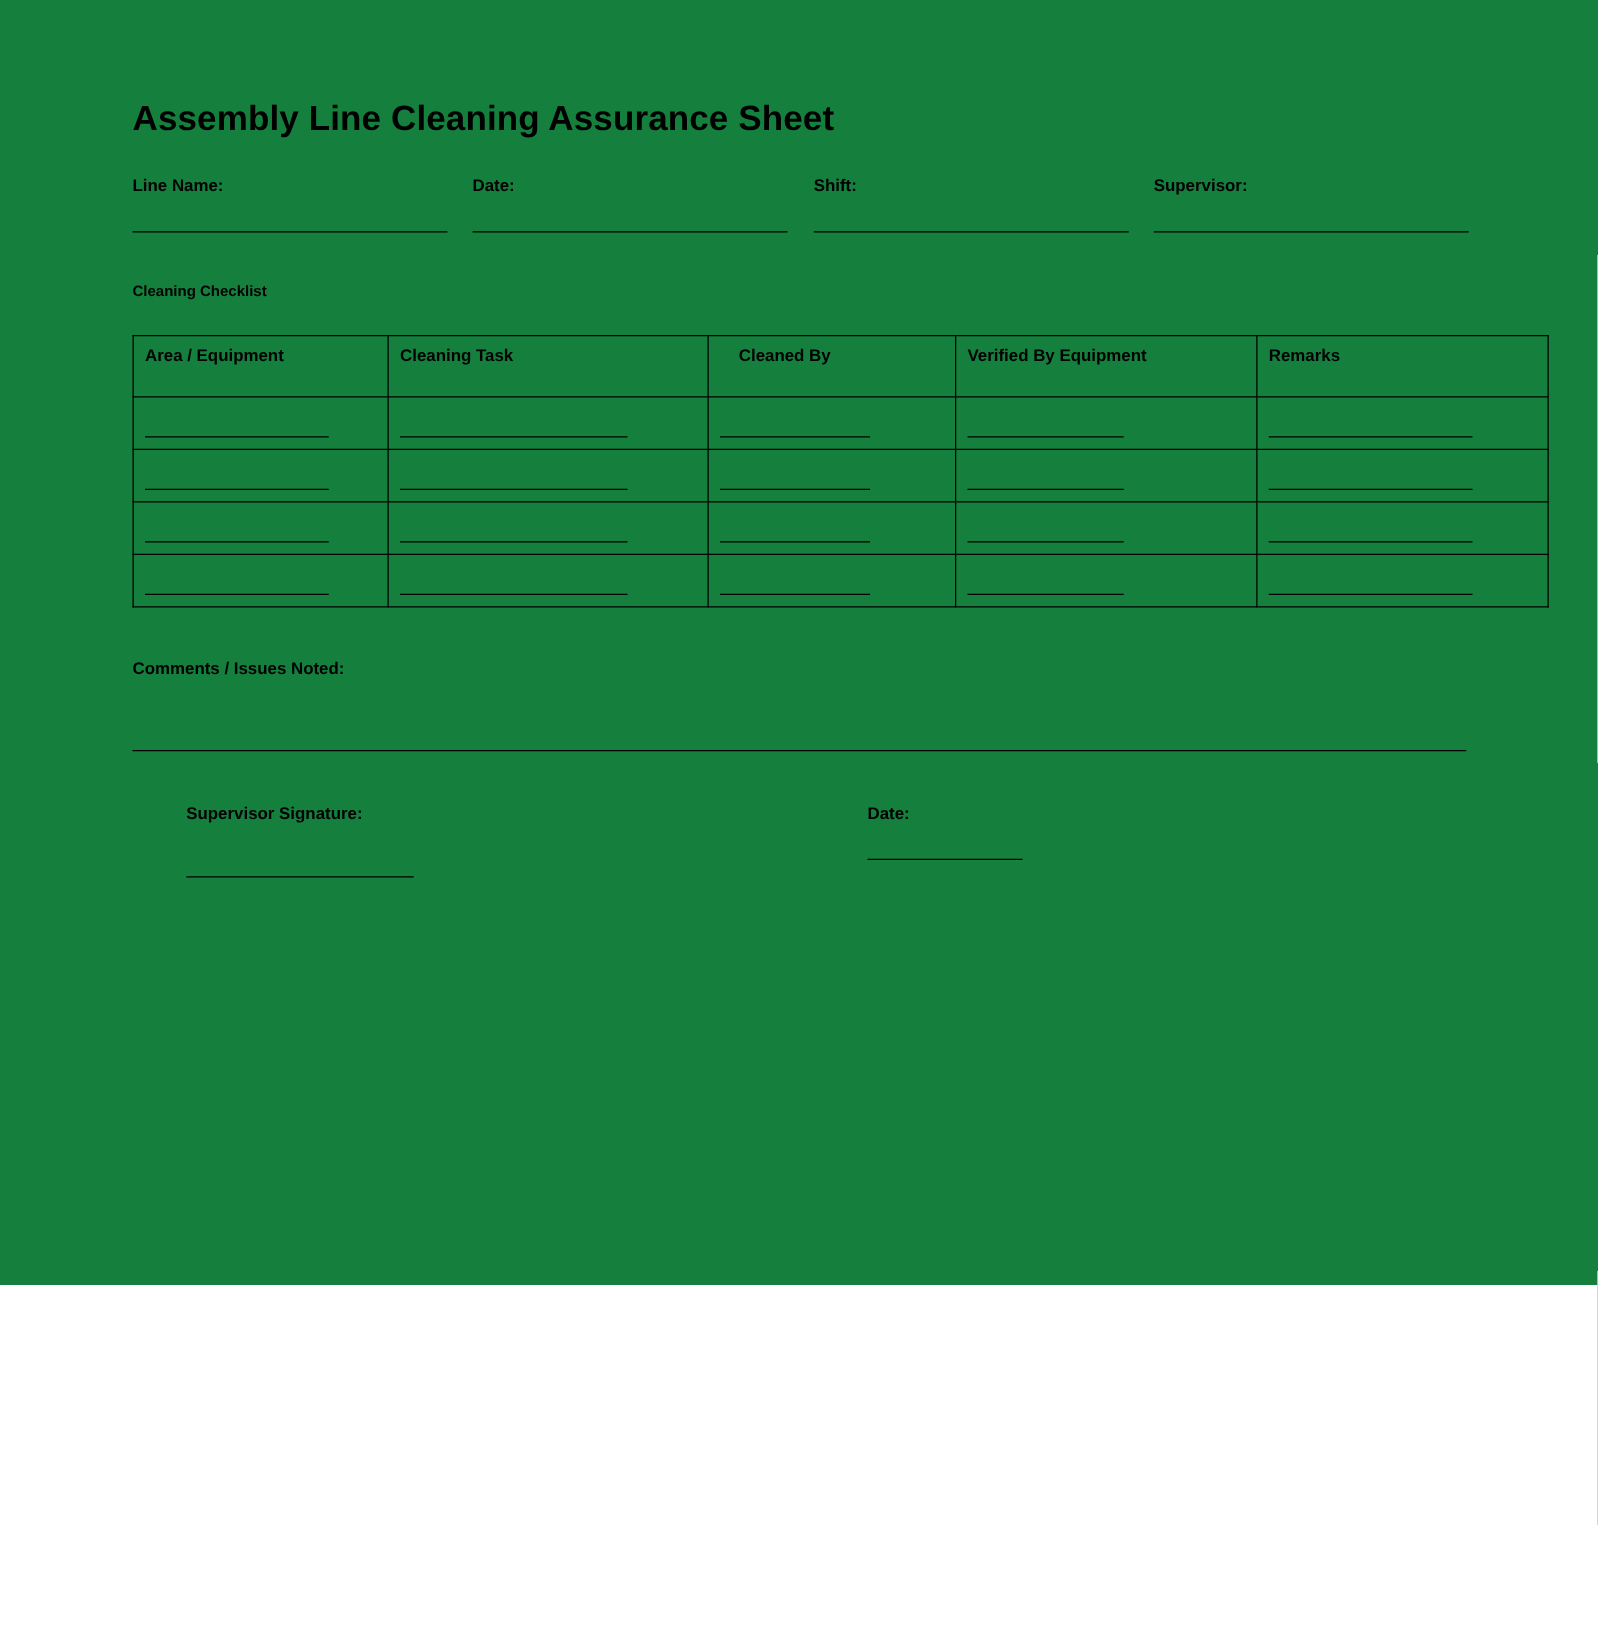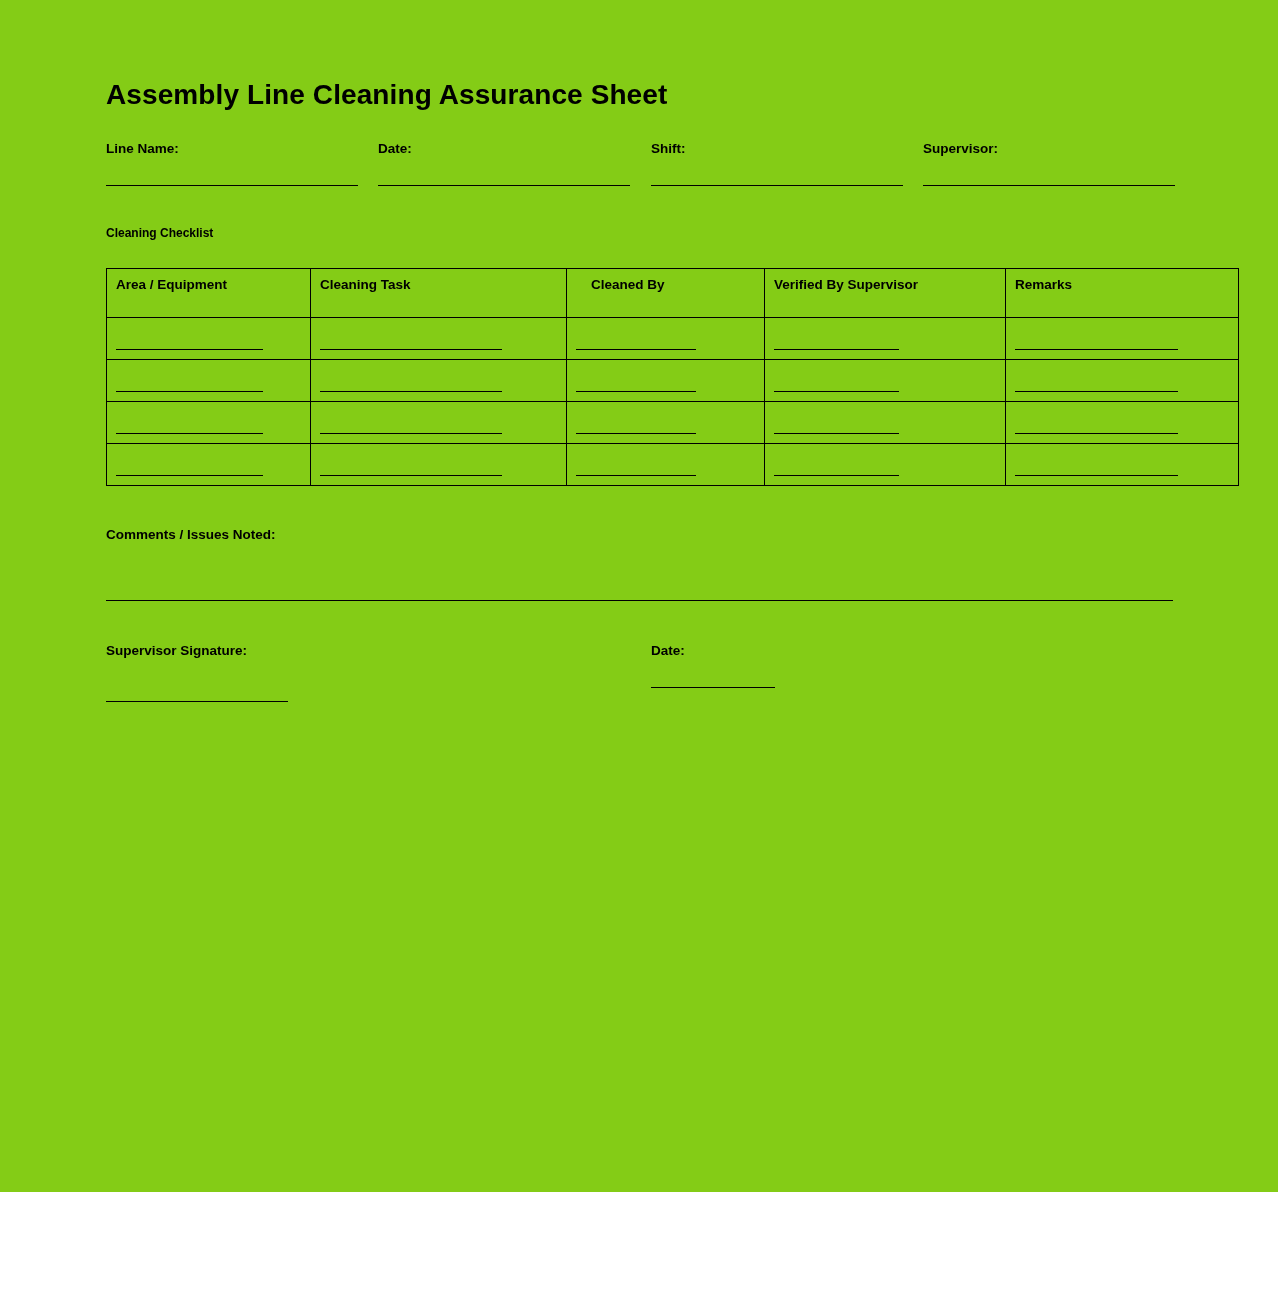--- a/index.html
+++ b/index.html
@@ -11,22 +11,22 @@
     width: 1278px;
     height: 1300px;
     font-family: "Liberation Sans", sans-serif;
     color: #000000;
     -webkit-font-smoothing: antialiased;
   }
 
   .page {
     position: relative;
     width: 1278px;
-    height: 1192px;
-    background: #84cc16;
+    height: 1028px;
+    background: #15803d;
     box-sizing: border-box;
   }
 
   .content {
     position: absolute;
     left: 106px;
     top: 78px;
     width: 1068px;
   }
 
@@ -129,20 +129,21 @@
     margin-top: 57px;
     border-bottom: 1.6px solid #000;
     width: 1067px;
   }
 
   
   .sign-row {
     position: relative;
     margin-top: 42px;
     height: 90px;
+    margin-left: 43px;
   }
   .sign-field {
     position: absolute;
     top: 0;
   }
   .sign-field.s1 { left: 0px;   width: 182px; }
   .sign-field.s2 { left: 545px; width: 124px; }
 
   .sign-label {
     font-size: 13.5px;
@@ -192,21 +193,21 @@
     </div>
 
     <h2 class="section-heading">Cleaning Checklist</h2>
 
     <table class="checklist-table">
       <thead>
         <tr>
           <th style="width:194px;">Area / Equipment</th>
           <th style="width:246px;">Cleaning Task</th>
           <th style="width:173px;padding-left:24px;">Cleaned By</th>
-          <th style="width:231px;">Verified By Supervisor</th>
+          <th style="width:231px;">Verified By Equipment</th>
           <th style="width:223px;">Remarks</th>
         </tr>
       </thead>
       <tbody>
         <tr>
           <td class="col-1">
               <span class="cell-line"></span>
             </td>
           <td class="col-2">
               <span class="cell-line"></span>

